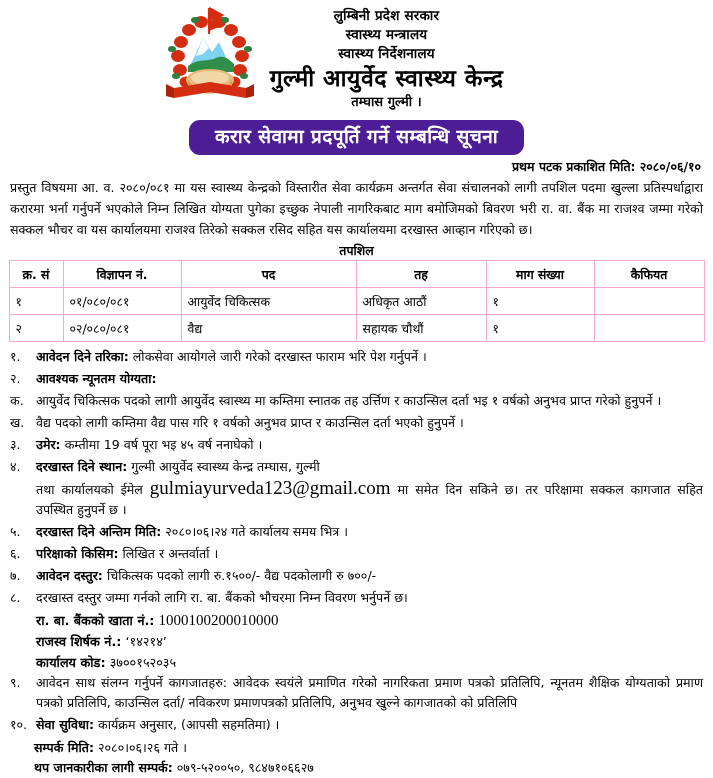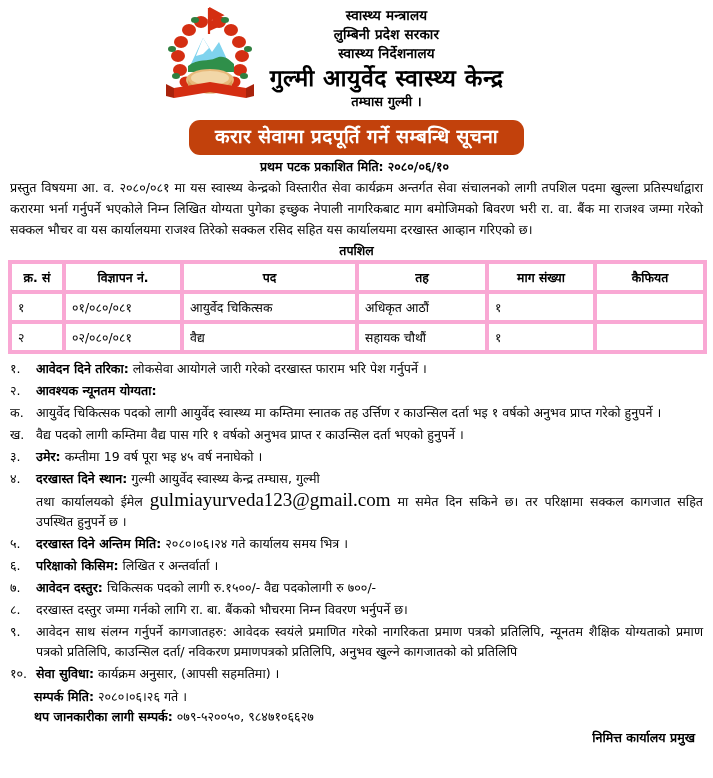--- a/index.html
+++ b/index.html
@@ -60,32 +60,32 @@
     line-height: 17px;
   }
 
   
   .banner-wrap {
     text-align: center;
     margin-top: 2px;
   }
   .banner {
     display: inline-block;
-    background: #c2410c;
+    background: #4c1d95;
     color: #ffffff;
     font-weight: bold;
     font-size: 19px;
     line-height: 1;
     padding: 7px 26px 9px 26px;
     border-radius: 11px;
     letter-spacing: 0.4px;
   }
 
   .pub-date {
-    text-align: center;
+    text-align: right;
     font-size: 12.5px;
     font-weight: bold;
     padding: 3px 4px 0 0;
   }
 
   
   .intro {
     font-size: 12.6px;
     line-height: 21px;
     text-align: justify;
@@ -101,21 +101,21 @@
   }
 
   
   table.detail {
     border-collapse: collapse;
     width: 695px;
     margin: 0 auto;
     table-layout: fixed;
   }
   table.detail th, table.detail td {
-    border: 4px solid #f9a8d4;
+    border: 1px solid #f9a8d4;
     font-size: 12.4px;
     padding: 3px 6px;
     height: 20px;
   }
   table.detail th {
     text-align: center;
     font-weight: bold;
   }
   table.detail td {
     text-align: left;
@@ -242,22 +242,22 @@
         <ellipse cx="54" cy="74" rx="19" ry="7" fill="#f2d7a8"></ellipse>
         <path d="M32 76 C38 88, 70 88, 76 76 L76 82 C70 92, 38 92, 32 82 Z" fill="#d9a05b"></path>
 
         <path d="M18 84 L54 78 L90 84 L90 94 L54 88 L18 94 Z" fill="#D42E12"></path>
         <path d="M18 84 L10 80 L10 92 L18 94 Z" fill="#a8230c"></path>
         <path d="M90 84 L98 80 L98 92 L90 94 Z" fill="#a8230c"></path>
       </svg>
     </div>
 
     <div class="head-lines">
+      <div class="head-line">लुम्बिनी प्रदेश सरकार</div>
       <div class="head-line">स्वास्थ्य मन्त्रालय</div>
-      <div class="head-line">लुम्बिनी प्रदेश सरकार</div>
       <div class="head-line">स्वास्थ्य निर्देशनालय</div>
       <div class="office-title">गुल्मी आयुर्वेद स्वास्थ्य केन्द्र</div>
       <div class="office-sub">तम्घास गुल्मी ।</div>
     </div>
   </div>
 
   <div class="banner-wrap">
     <div class="banner">करार सेवामा प्रदपूर्ति गर्ने सम्बन्धि सूचना</div>
   </div>
 
@@ -354,20 +354,34 @@
     <div class="item">
       <span class="item-num">७.</span>
       <span class="item-body"><span class="lbl">आवेदन दस्तुर:</span><span> चिकित्सक पदको लागी रु.१५००/- वैद्य पदकोलागी रु ७००/-</span></span>
     </div>
 
     <div class="item">
       <span class="item-num">८.</span>
       <span class="item-body">दरखास्त दस्तुर जम्मा गर्नको लागि रा. बा. बैंकको भौचरमा निम्न विवरण भर्नुपर्ने छ।</span>
     </div>
 
+    <div class="bank-block">
+      <div class="bank-row">
+        <span class="lbl">रा. बा. बैंकको खाता नं.:</span>
+        <span class="bank-val">1000100200010000</span>
+      </div>
+      <div class="bank-row">
+        <span class="lbl">राजस्व शिर्षक नं.:</span>
+        <span class="bank-val-np">‘१४२१४’</span>
+      </div>
+      <div class="bank-row">
+        <span class="lbl">कार्यालय कोड:</span>
+        <span class="bank-val-np">३७००१५२०३५</span>
+      </div>
+    </div>
 
     <div class="item">
       <span class="item-num">९.</span>
       <span class="item-body">आवेदन साथ संलग्न गर्नुपर्ने कागजातहरु: आवेदक स्वयंले प्रमाणित गरेको नागरिकता प्रमाण पत्रको प्रतिलिपि, न्यूनतम शैक्षिक योग्यताको प्रमाण पत्रको प्रतिलिपि, काउन्सिल दर्ता/ नविकरण प्रमाणपत्रको प्रतिलिपि, अनुभव खुल्ने कागजातको को प्रतिलिपि</span>
     </div>
 
     <div class="item">
       <span class="item-num">१०.</span>
       <span class="item-body"><span class="lbl">सेवा सुविधा:</span><span> कार्यक्रम अनुसार, (आपसी सहमतिमा) ।</span></span>
     </div>

